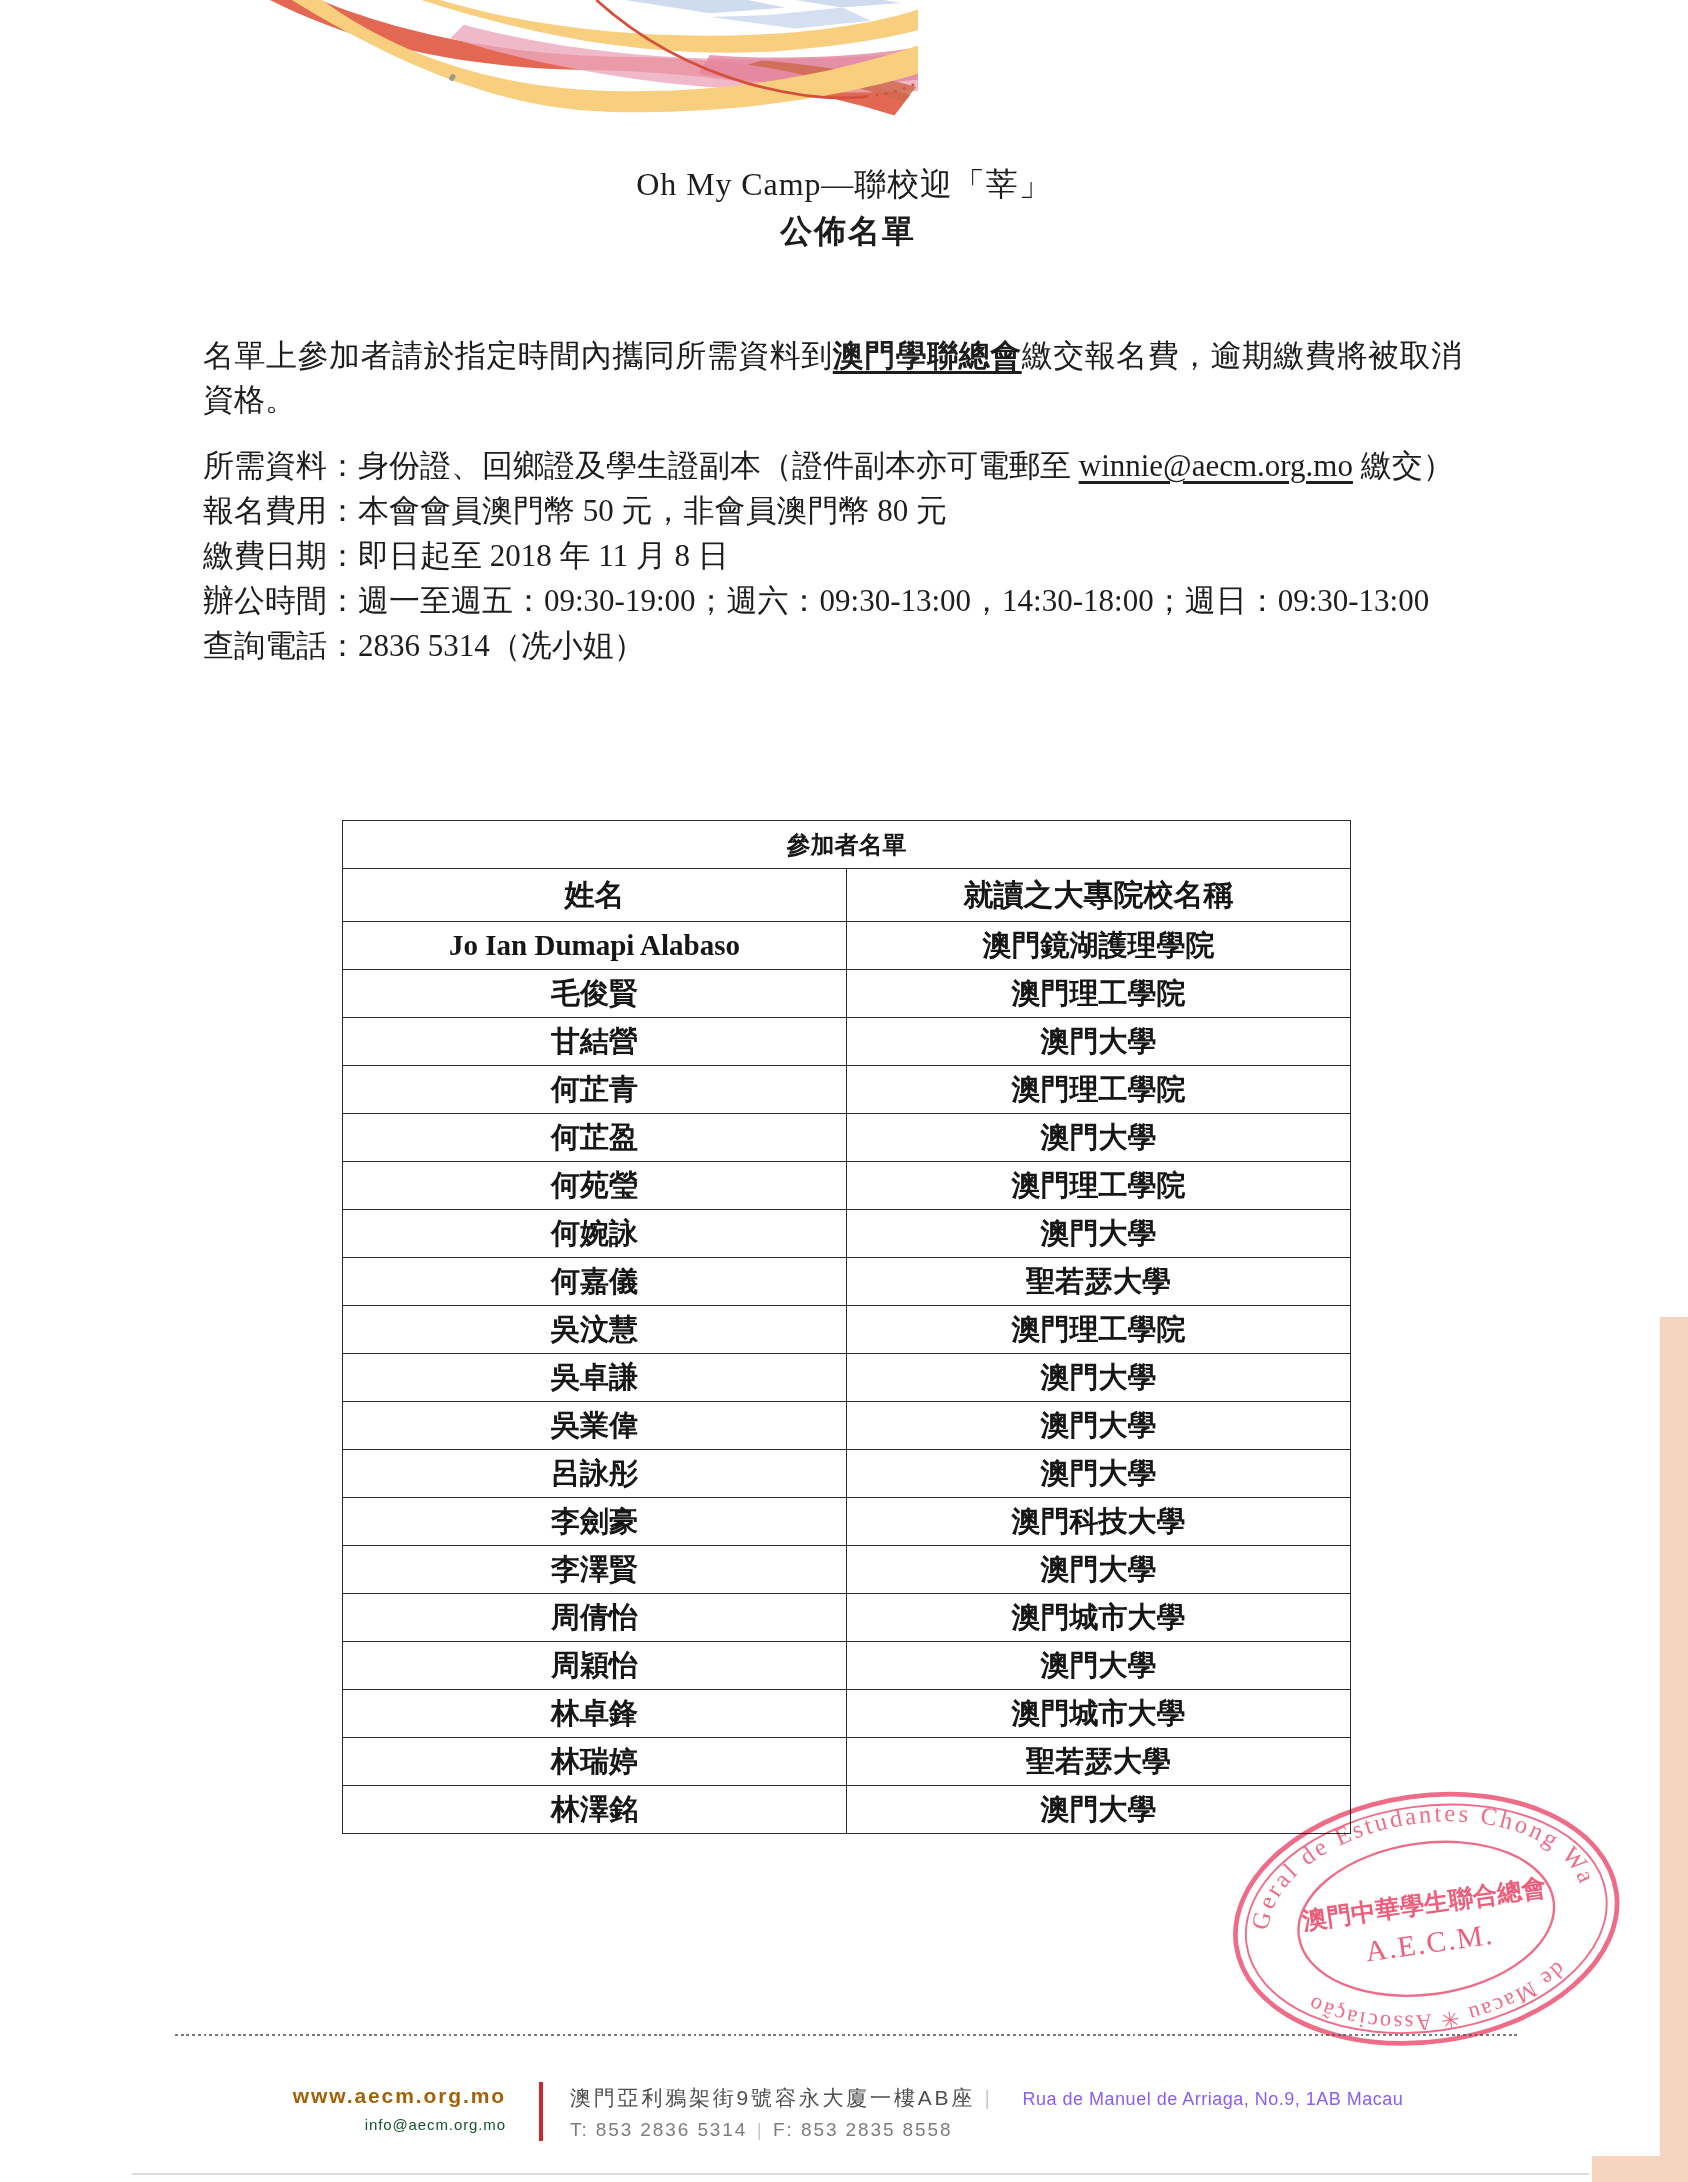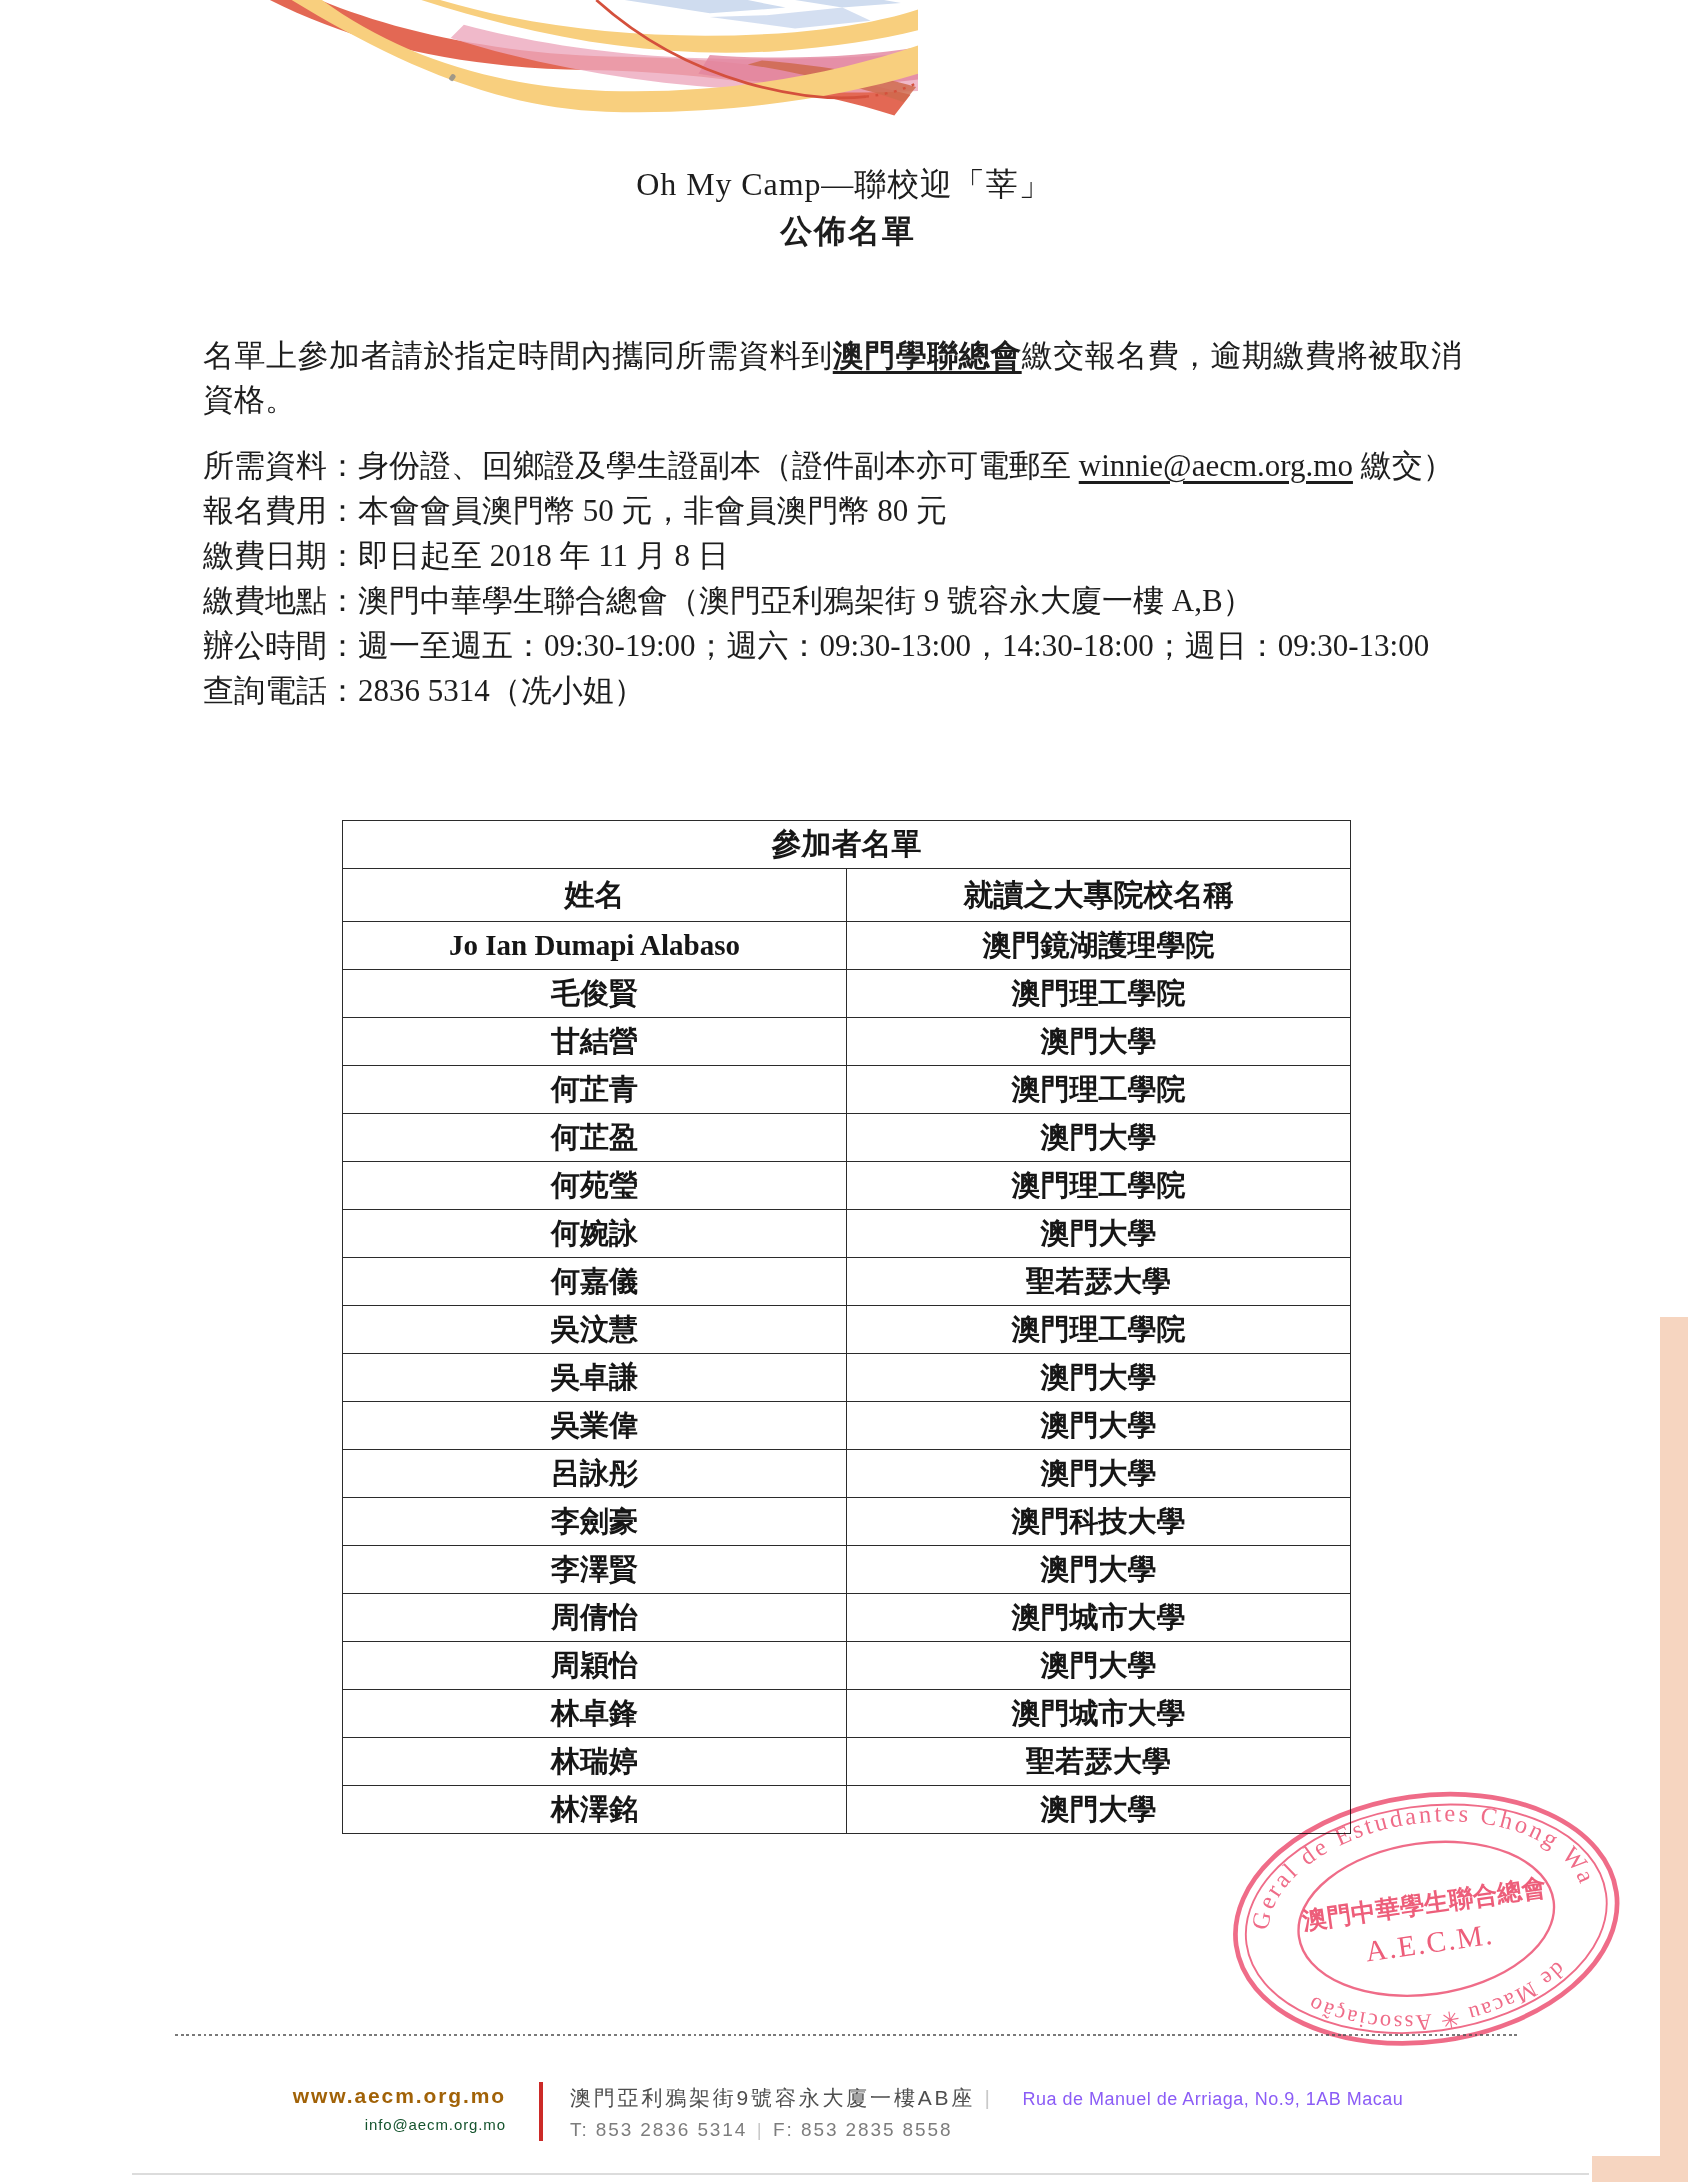--- a/index.html
+++ b/index.html
@@ -18,21 +18,21 @@
   .intro .hl{font-weight:700;text-decoration:underline;text-underline-offset:4.7px;}
   
   .details{position:absolute;left:203px;top:443px;width:1325px;font-size:31px;}
   .detail-line{height:45px;line-height:45px;white-space:nowrap;}
   .detail-line .d-under{text-decoration:underline;text-underline-offset:4.7px;}
   
   table.participants{position:absolute;left:342px;top:820px;width:1009px;
         border-collapse:collapse;table-layout:fixed;font-size:29px;color:#161616;}
   table.participants td,table.participants th{border:1.9px solid #2b2b2b;text-align:center;
         vertical-align:middle;padding:0;overflow:hidden;}
-  tr.caption-row td{height:47px;font-weight:700;font-size:30px;}
+  tr.caption-row td{height:47px;font-weight:700;font-size:24px;}
   tr.head-row th{height:52px;font-weight:700;font-size:30px;}
   tr.data-row td{height:47px;font-weight:700;}
   
   .stamp{position:absolute;left:1223px;top:1777px;width:416px;height:312px;
          mix-blend-mode:multiply;opacity:.92;pointer-events:none;}
   
   .footer-dotline{position:absolute;left:175px;top:2034px;width:1344px;height:1.9px;
         background:repeating-linear-gradient(90deg,#4d4d4d 0 2.8px,transparent 2.8px 5.7px);opacity:.75;}
   .footer{font-family:"Liberation Sans","DejaVu Sans",sans-serif;}
   .f-web{position:absolute;left:189px;top:2084px;width:317px;text-align:right;
@@ -78,21 +78,20 @@
 
   <p class="intro"><span>名單上參加者請於指定時間內攜同所需資料到</span><span class="hl">澳門學聯總會</span><span>繳交報名費，逾期繳費將被取消資格。</span></p>
 
   <div class="details">
     <div class="detail-line"><span class="d-before">所需資料：身份證、回鄉證及學生證副本（證件副本亦可電郵至 </span><span class="d-under">winnie@aecm.org.mo</span><span class="d-after"> 繳交）</span></div>
 
     <div class="detail-line"><span class="d-before">報名費用：本會會員澳門幣 50 元，非會員澳門幣 80 元</span><span class="d-under"></span><span class="d-after"></span></div>
 
     <div class="detail-line"><span class="d-before">繳費日期：即日起至 2018 年 11 月 8 日</span><span class="d-under"></span><span class="d-after"></span></div>
 
-    <div class="detail-line"><span class="d-before">繳費地點：澳門中華學生聯合總會（澳門亞利鴉架街 9 號容永大廈一樓 A,B）</span><span class="d-under"></span><span class="d-after"></span></div>
 
     <div class="detail-line"><span class="d-before">辦公時間：週一至週五：09:30-19:00；週六：09:30-13:00，14:30-18:00；週日：09:30-13:00</span><span class="d-under"></span><span class="d-after"></span></div>
 
     <div class="detail-line"><span class="d-before">查詢電話：2836 5314（冼小姐）</span><span class="d-under"></span><span class="d-after"></span></div>
   </div>
 
   <table class="participants">
     <tbody>
       <tr class="caption-row">
         <td colspan="2">參加者名單</td>

